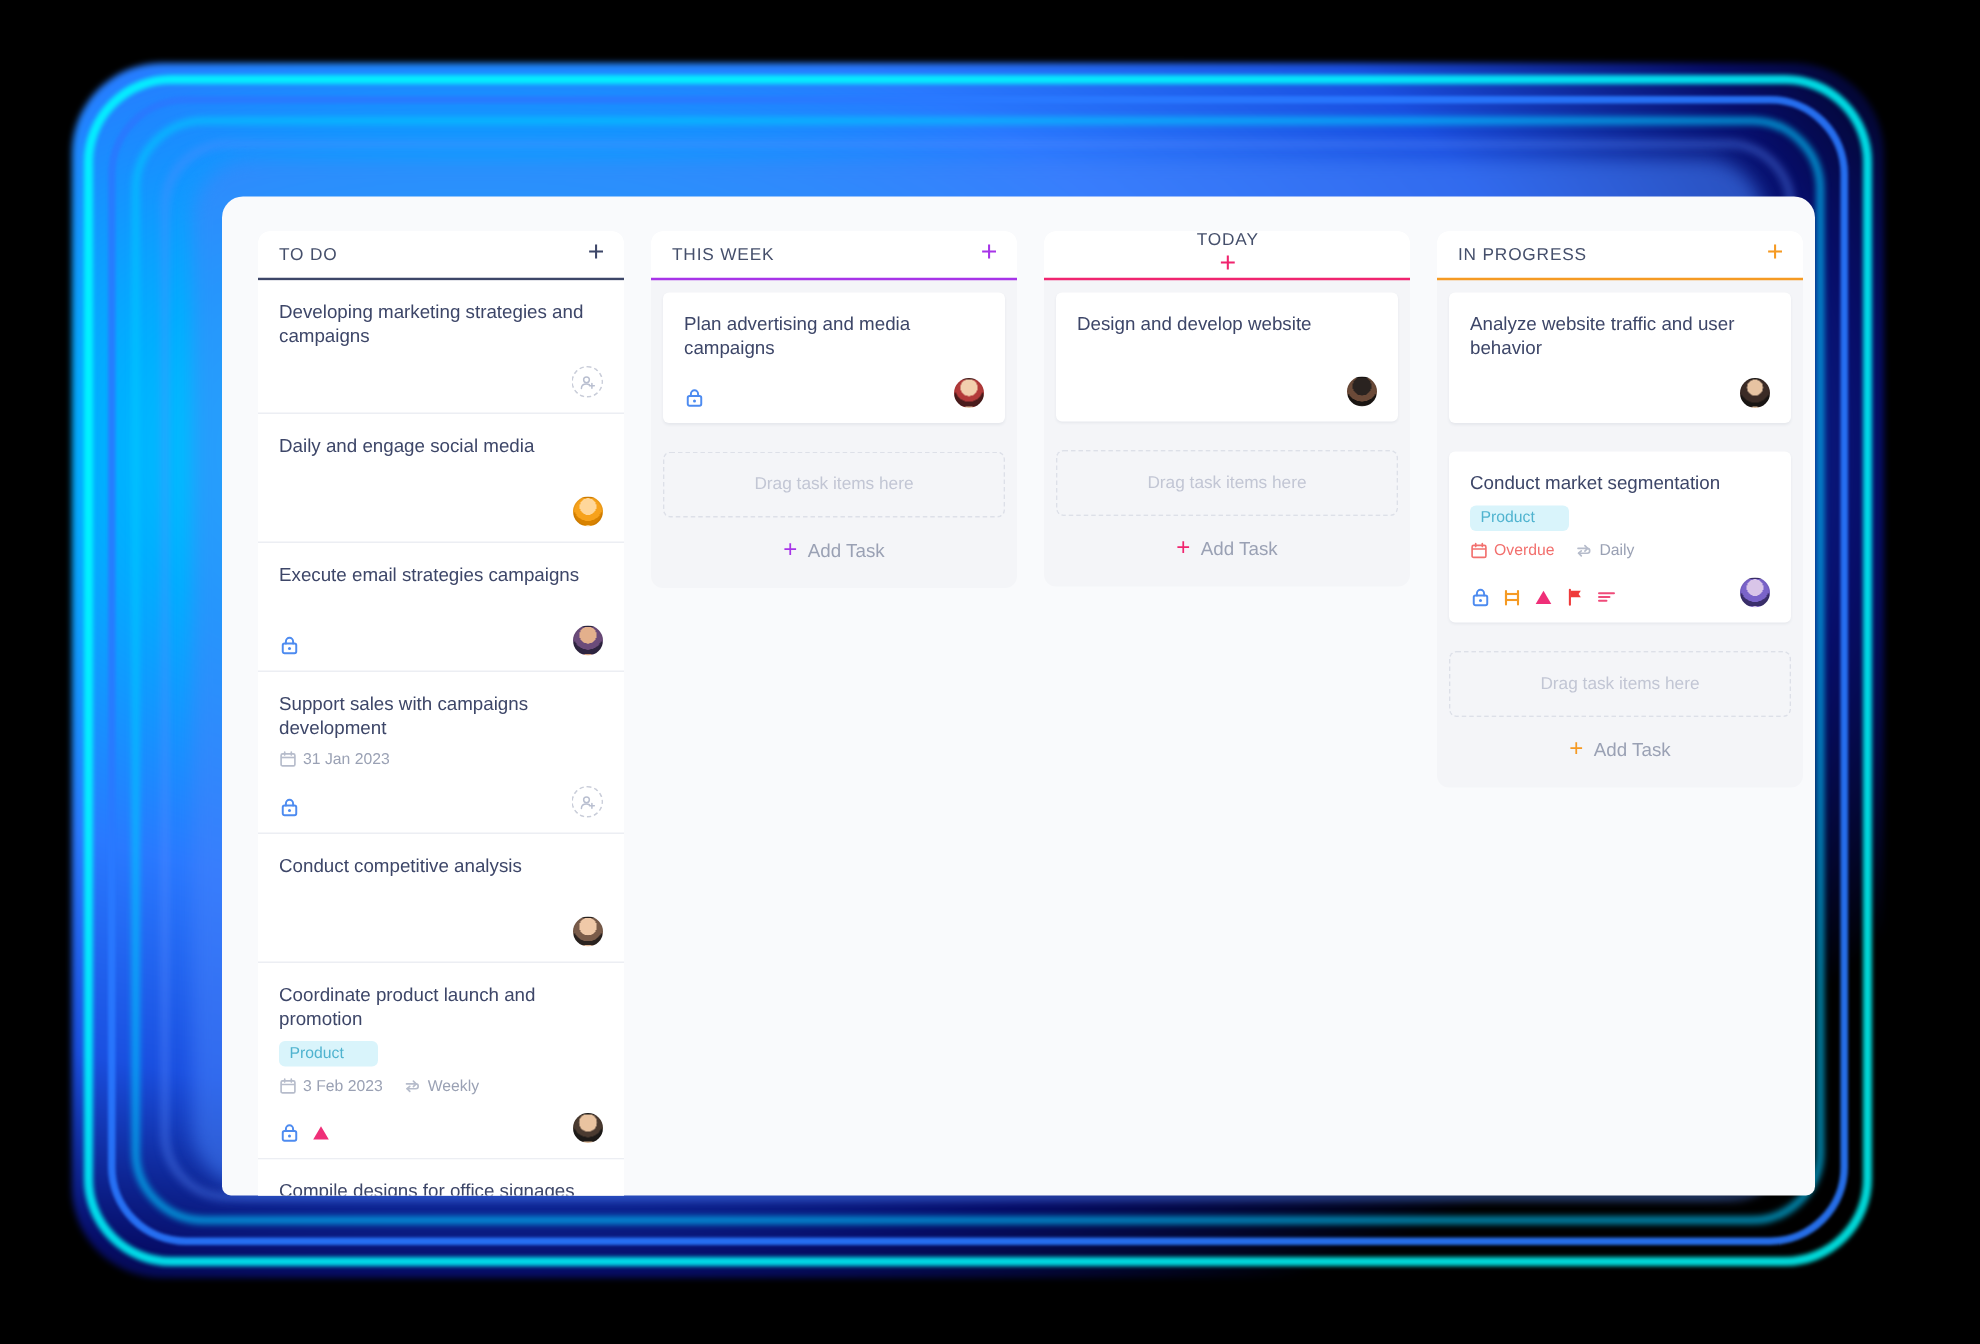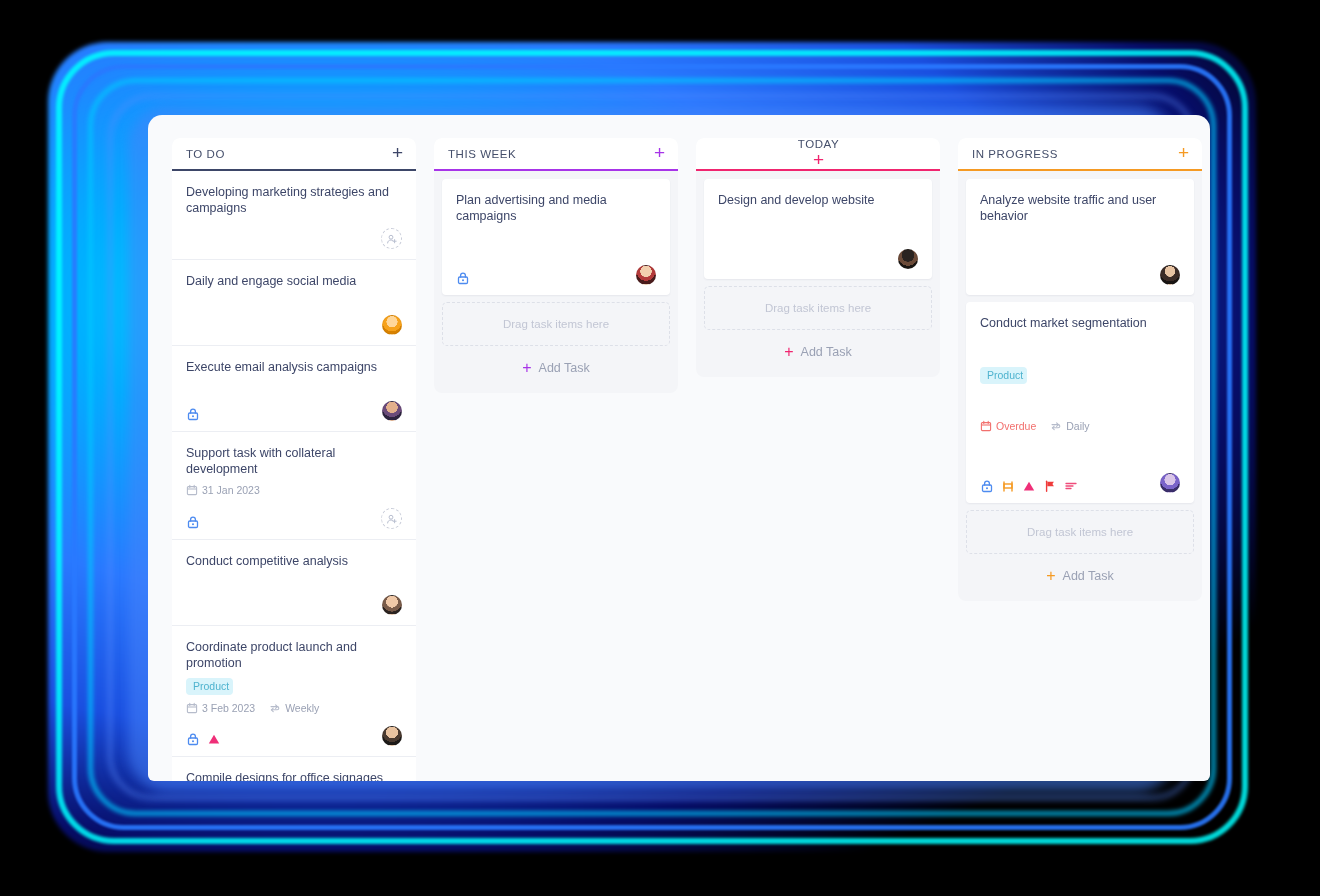--- a/index.html
+++ b/index.html
@@ -53,21 +53,21 @@
   .glow-f {
     left: 128px; top: 106px; width: 1048px; height: 686px;
     background: rgba(70,130,250,0.55);
     border-radius: 40px;
     filter: blur(6px);
   }
 
   
   #app-panel {
     position: absolute;
-    left: 148px; top: 115px;
+    left: 148px; top: 131px;
     width: 1062px; height: 666px;
     background: #f9fafc;
     border-radius: 14px 14px 6px 6px;
     overflow: hidden;
   }
 
   #board {
     display: flex;
     gap: 18px;
     padding: 23px 24px 0 24px;
@@ -117,35 +117,34 @@
     padding: 13px 14px 10px 14px;
     min-height: 86px;
     display: flex;
     flex-direction: column;
     cursor: pointer;
   }
   .task-card.standalone {
     border-radius: 4px;
     border-bottom: none;
     box-shadow: 0 1px 2px rgba(40,50,90,0.07);
-    margin-bottom: 7px;
-    gap: 29px;
+    margin-bottom: 19px;
   }
   .task-title {
     font-size: 12.5px;
     line-height: 16px;
     color: #3d4668;
     font-weight: 400;
   }
 
   .tag {
     display: inline-block;
     margin-top: 7px;
     font-size: 10.5px;
-    padding: 2px 4px 3px 7px;
+    padding: 2px 23px 3px 7px;
     border-radius: 4px;
     background: #d9f4fb;
     color: #4fb3cf;
     align-self: flex-start;
   }
 
   .meta-row {
     display: flex;
     align-items: center;
     gap: 14px;
@@ -254,34 +253,34 @@
                 </div>
               </div>
               <div class="task-card">
                 <div class="task-title">Daily and engage social media</div>
                 <div class="card-footer">
                   <div class="icon-cluster"></div>
                   <div class="avatar a2"></div>
                 </div>
               </div>
               <div class="task-card">
-                <div class="task-title">Execute email analysis campaigns</div>
+                <div class="task-title">Execute email strategies campaigns</div>
                 <div class="card-footer">
                   <div class="icon-cluster">
                     <svg width="14" height="14" viewBox="0 0 14 14" fill="none">
                       <rect x="2.5" y="6" width="9" height="6.5" rx="1.2" stroke="#4d8bf0" stroke-width="1.3"></rect>
                       <path d="M4.6 6V4.6a2.4 2.4 0 0 1 4.8 0V6" stroke="#4d8bf0" stroke-width="1.3" stroke-linecap="round"></path>
                       <circle cx="7" cy="9.3" r="1" fill="#4d8bf0"></circle>
                     </svg>
                   </div>
                   <div class="avatar a3"></div>
                 </div>
               </div>
               <div class="task-card">
-                <div class="task-title">Support task with collateral development</div>
+                <div class="task-title">Support sales with campaigns development</div>
                 <div class="meta-row">
                   <span class="meta-item">
                     <svg width="12" height="12" viewBox="0 0 12 12" fill="none">
                       <rect x="1.4" y="2.6" width="9.2" height="8" rx="1" stroke="#b6bccb" stroke-width="1.1"></rect>
                       <path d="M1.4 5h9.2" stroke="#b6bccb" stroke-width="1.1"></path>
                       <path d="M3.8 1.4v2M8.2 1.4v2" stroke="#b6bccb" stroke-width="1.1" stroke-linecap="round"></path>
                     </svg>
                     <span>31 Jan 2023</span>
                   </span>
                 </div>

